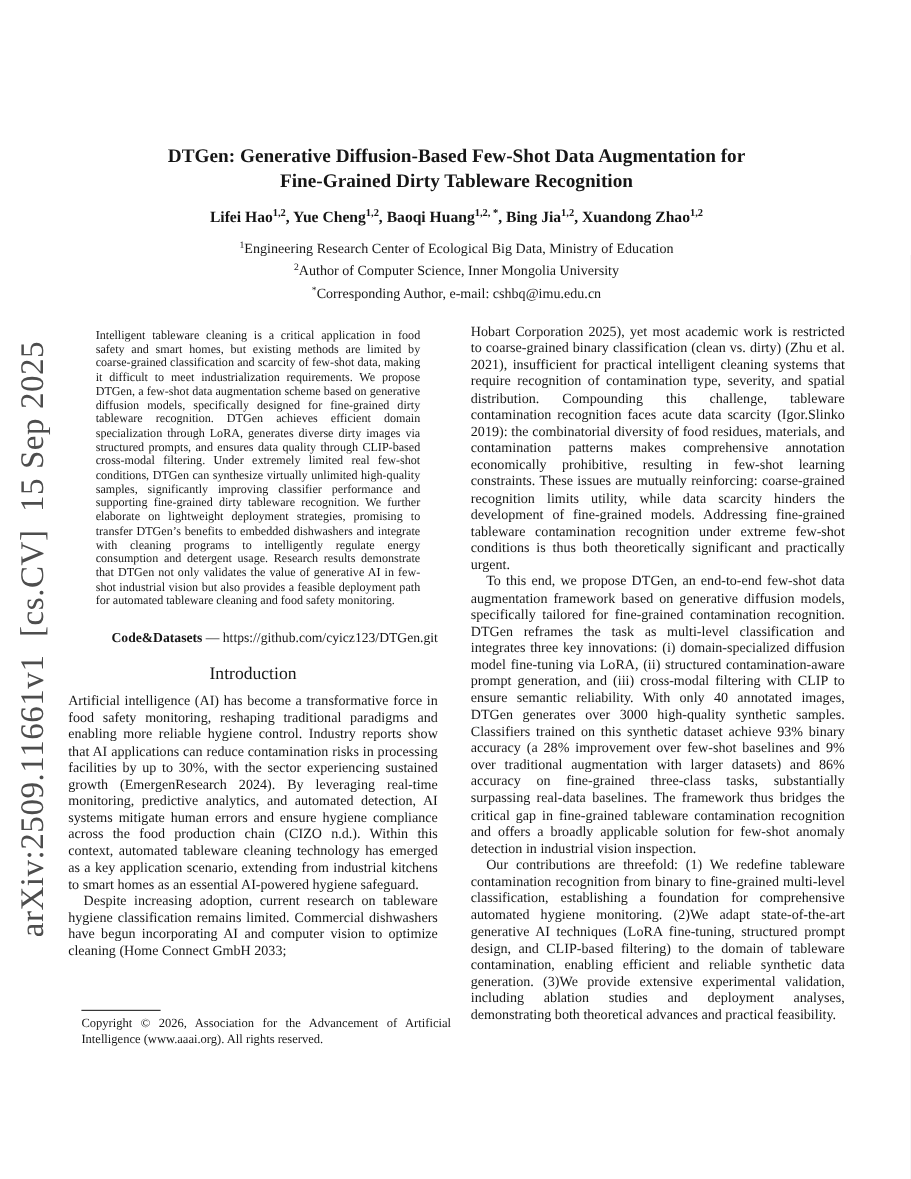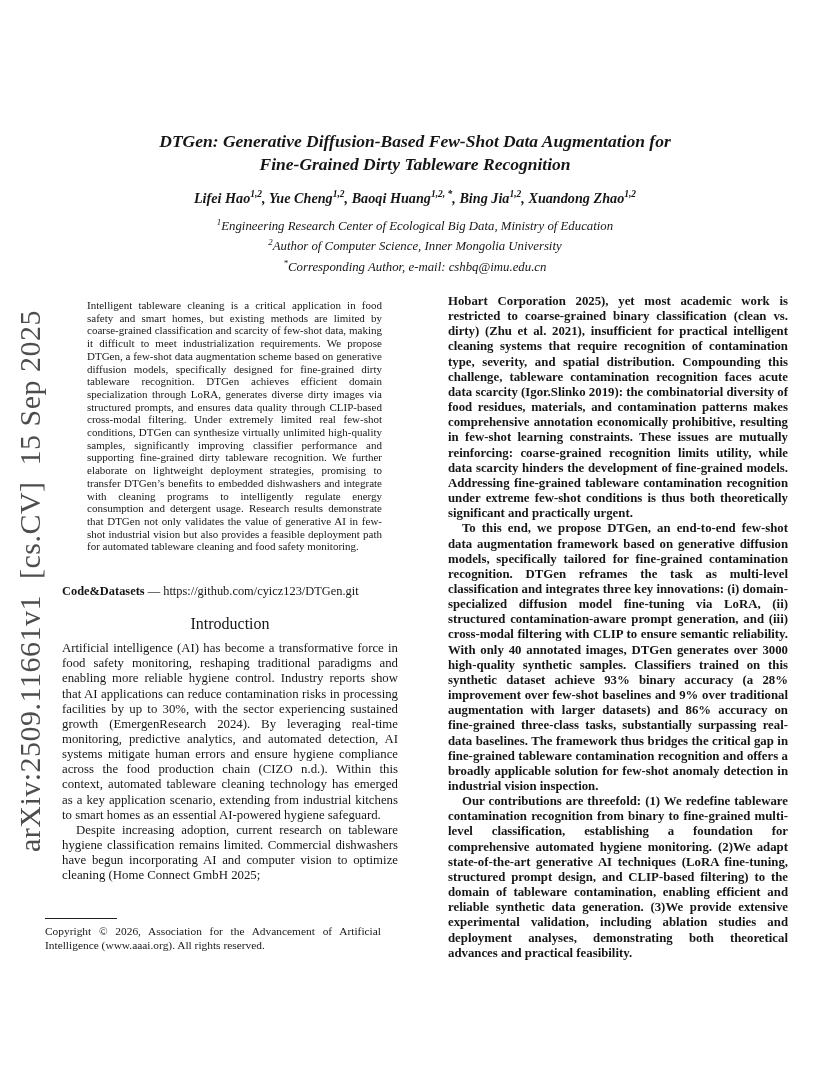--- a/index.html
+++ b/index.html
@@ -15,42 +15,42 @@
   
   .arxiv-sidebar{
     position:absolute;left:30px;top:581px;
     transform:translate(-50%,-50%) rotate(-90deg);
     white-space:pre;
     font-size:30px;
     color:#4d4d4d;
     letter-spacing:.5px;
   }
   
-  .header{position:absolute;left:62px;top:130px;width:706px;text-align:center;font-style:italic;}
+  .header{position:absolute;left:62px;top:130px;width:706px;text-align:center;}
   .title-line{font-size:17.5px;font-weight:bold;line-height:23px;}
   .authors{margin-top:9px;font-size:14.2px;font-weight:bold;line-height:18px;}
   .authors sup{font-size:9.5px;font-weight:bold;}
   .affils{margin-top:7px;font-size:12.8px;line-height:16.2px;}
   .affils sup{font-size:8.8px;}
   
   .col{position:absolute;top:292px;text-align:justify;hyphens:auto;-webkit-hyphens:auto;}
   .col-left{left:62px;width:336px;}
-  .col-right{left:448px;width:340px;top:294px;font-weight:bold;}
+  .col-right{left:428px;width:340px;top:294px;}
   p{margin:0;}
   .abstract-heading{text-align:center;font-weight:bold;font-size:13.5px;line-height:17px;}
   .abstract-text{margin:7px 16px 0 25px;font-size:11px;line-height:12.7px;}
-  .code-line{margin-top:31px;font-size:12.4px;line-height:15px;text-align:left;}
+  .code-line{margin-top:20px;font-size:12.4px;line-height:15px;text-align:right;}
   .code-label{font-weight:bold;}
   .code-line a{color:inherit;text-decoration:none;}
   .section-heading{margin:15px 0 0 0;text-align:center;font-size:16px;font-weight:normal;line-height:20px;}
   .body-par{font-size:12.8px;line-height:15.15px;}
   .first-par{margin-top:7px;}
   .indent{text-indent:14px;}
   
-  .footnote{position:absolute;left:45px;top:918px;width:336px;}
+  .footnote{position:absolute;left:74px;top:918px;width:336px;}
   .footnote-rule{width:72px;border-top:1.2px solid #222;margin-bottom:5px;}
   .footnote-text{font-size:11.4px;line-height:14.2px;text-align:justify;}
 </style>
 </head>
 <body>
 
 <div class="page">
 
   <div class="arxiv-sidebar">arXiv:2509.11661v1  [cs.CV]  15 Sep 2025</div>
 
@@ -69,21 +69,21 @@
     </div>
   </div>
 
   <div class="col col-left">
     <p class="abstract-text">Intelligent tableware cleaning is a critical application in food safety and smart homes, but existing methods are limited by coarse-grained classification and scarcity of few-shot data, making it difficult to meet industrialization requirements. We propose DTGen, a few-shot data augmentation scheme based on generative diffusion models, specifically designed for fine-grained dirty tableware recognition. DTGen achieves efficient domain specialization through LoRA, generates diverse dirty images via structured prompts, and ensures data quality through CLIP-based cross-modal filtering. Under extremely limited real few-shot conditions, DTGen can synthesize virtually unlimited high-quality samples, significantly improving classifier performance and supporting fine-grained dirty tableware recognition. We further elaborate on lightweight deployment strategies, promising to transfer DTGen’s benefits to embedded dishwashers and integrate with cleaning programs to intelligently regulate energy consumption and detergent usage. Research results demonstrate that DTGen not only validates the value of generative AI in few-shot industrial vision but also provides a feasible deployment path for automated tableware cleaning and food safety monitoring.</p>
 
     <p class="code-line"><span class="code-label">Code&amp;Datasets</span><span> — </span><a href="#">https://github.com/cyicz123/DTGen.git</a></p>
 
     <h2 class="section-heading">Introduction</h2>
     <p class="body-par first-par">Artificial intelligence (AI) has become a transformative force in food safety monitoring, reshaping traditional paradigms and enabling more reliable hygiene control. Industry reports show that AI applications can reduce contamination risks in processing facilities by up to 30%, with the sector experiencing sustained growth (EmergenResearch 2024). By leveraging real-time monitoring, predictive analytics, and automated detection, AI systems mitigate human errors and ensure hygiene compliance across the food production chain (CIZO n.d.). Within this context, automated tableware cleaning technology has emerged as a key application scenario, extending from industrial kitchens to smart homes as an essential AI-powered hygiene safeguard.</p>
-    <p class="body-par indent">Despite increasing adoption, current research on tableware hygiene classification remains limited. Commercial dishwashers have begun incorporating AI and computer vision to optimize cleaning (Home Connect GmbH 2025;</p>
+    <p class="body-par indent">Despite increasing adoption, current research on tableware hygiene classification remains limited. Commercial dishwashers have begun incorporating AI and computer vision to optimize cleaning (Home Connect GmbH 2033;</p>
   </div>
 
   <div class="col col-right">
     <p class="body-par">Hobart Corporation 2025), yet most academic work is restricted to coarse-grained binary classification (clean vs. dirty) (Zhu et al. 2021), insufficient for practical intelligent cleaning systems that require recognition of contamination type, severity, and spatial distribution. Compounding this challenge, tableware contamination recognition faces acute data scarcity (Igor.Slinko 2019): the combinatorial diversity of food residues, materials, and contamination patterns makes comprehensive annotation economically prohibitive, resulting in few-shot learning constraints. These issues are mutually reinforcing: coarse-grained recognition limits utility, while data scarcity hinders the development of fine-grained models. Addressing fine-grained tableware contamination recognition under extreme few-shot conditions is thus both theoretically significant and practically urgent.</p>
     <p class="body-par indent">To this end, we propose DTGen, an end-to-end few-shot data augmentation framework based on generative diffusion models, specifically tailored for fine-grained contamination recognition. DTGen reframes the task as multi-level classification and integrates three key innovations: (i) domain-specialized diffusion model fine-tuning via LoRA, (ii) structured contamination-aware prompt generation, and (iii) cross-modal filtering with CLIP to ensure semantic reliability. With only 40 annotated images, DTGen generates over 3000 high-quality synthetic samples. Classifiers trained on this synthetic dataset achieve 93% binary accuracy (a 28% improvement over few-shot baselines and 9% over traditional augmentation with larger datasets) and 86% accuracy on fine-grained three-class tasks, substantially surpassing real-data baselines. The framework thus bridges the critical gap in fine-grained tableware contamination recognition and offers a broadly applicable solution for few-shot anomaly detection in industrial vision inspection.</p>
     <p class="body-par indent">Our contributions are threefold: (1) We redefine tableware contamination recognition from binary to fine-grained multi-level classification, establishing a foundation for comprehensive automated hygiene monitoring. (2)We adapt state-of-the-art generative AI techniques (LoRA fine-tuning, structured prompt design, and CLIP-based filtering) to the domain of tableware contamination, enabling efficient and reliable synthetic data generation. (3)We provide extensive experimental validation, including ablation studies and deployment analyses, demonstrating both theoretical advances and practical feasibility.</p>
   </div>
 
   <div class="footnote">
     <div class="footnote-rule"></div>

